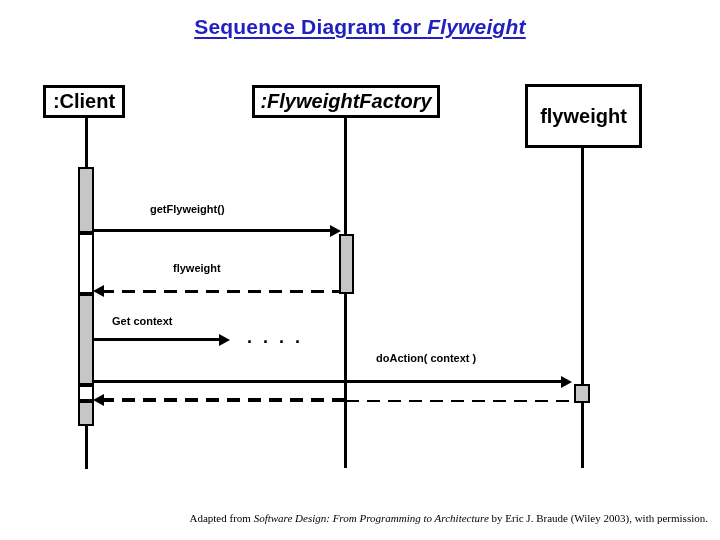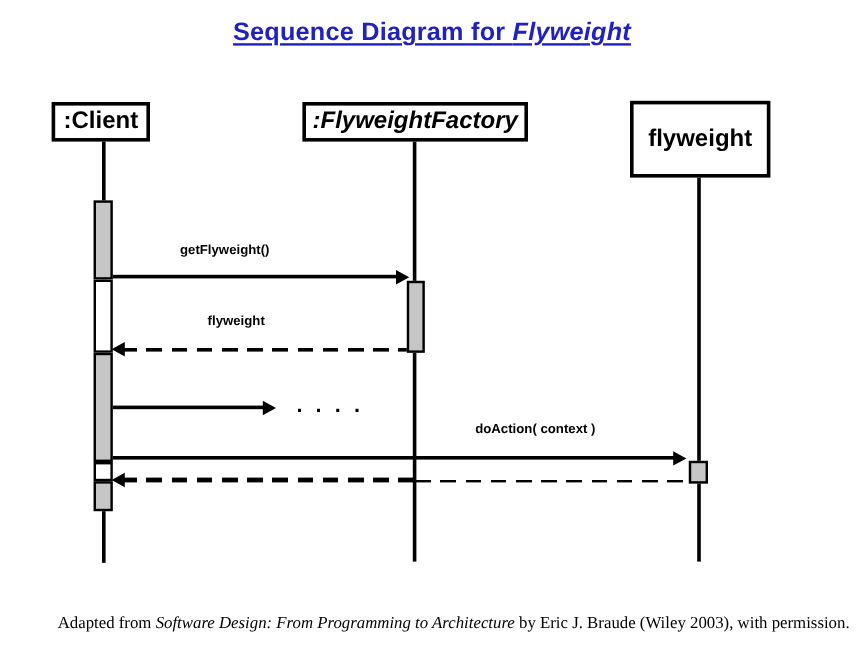--- a/index.html
+++ b/index.html
@@ -47,21 +47,21 @@
     position:absolute;font-size:11px;font-weight:bold;color:#000;
     white-space:nowrap;z-index:5;
   }
   #ellipsis{
     position:absolute;left:247px;top:327px;font-size:18px;font-weight:bold;
     letter-spacing:3px;color:#000;z-index:5;white-space:nowrap;
   }
   
   #footer{
     position:absolute;left:0;top:512px;width:708px;text-align:right;
-    font-family:"Liberation Serif","DejaVu Serif",serif;font-size:14px;color:#000;
+    font-family:"Liberation Serif","DejaVu Serif",serif;font-size:11px;color:#000;
     white-space:nowrap;z-index:5;
   }
   #footer .book{font-style:italic;}
 </style>
 </head>
 <body>
 
 <div id="slide">
 
   <div id="title"><span>Sequence Diagram for </span><span class="em">Flyweight</span></div>
@@ -83,25 +83,26 @@
   <div class="act" style="left:574px;top:384px;width:16px;height:19px;"></div>
 
   <div class="msg-label" style="left:150px;top:203px;">getFlyweight()</div>
   <div class="line-solid" style="left:94px;top:229px;width:237px;height:3px;"></div>
   <div class="ah-r" style="left:330px;top:225px;"></div>
 
   <div class="msg-label" style="left:173px;top:262px;">flyweight</div>
   <div class="line-dashed" style="left:101px;top:290px;width:238px;height:3px;"></div>
   <div class="ah-l" style="left:93px;top:285px;"></div>
 
+  <div class="msg-label" style="left:112px;top:315px;">Get context</div>
   <div class="line-solid" style="left:94px;top:338px;width:126px;height:3px;"></div>
   <div class="ah-r" style="left:219px;top:334px;"></div>
   <div id="ellipsis">. . . .</div>
 
-  <div class="msg-label" style="left:376px;top:352px;margin-left:20px;">doAction( context )</div>
+  <div class="msg-label" style="left:376px;top:352px;">doAction( context )</div>
   <div class="line-solid" style="left:94px;top:380px;width:468px;height:3px;"></div>
   <div class="ah-r" style="left:561px;top:376px;"></div>
 
   <div class="line-dashed" style="left:101px;top:398px;width:245px;height:4px;"></div>
   <div class="line-dashed" style="left:346px;top:400px;width:228px;height:2px;"></div>
   <div class="ah-l" style="left:93px;top:394px;"></div>
 
   <div class="box italic" style="left:252px;top:85px;width:188px;height:33px;">
       <span>:FlyweightFactory</span>
     </div>

